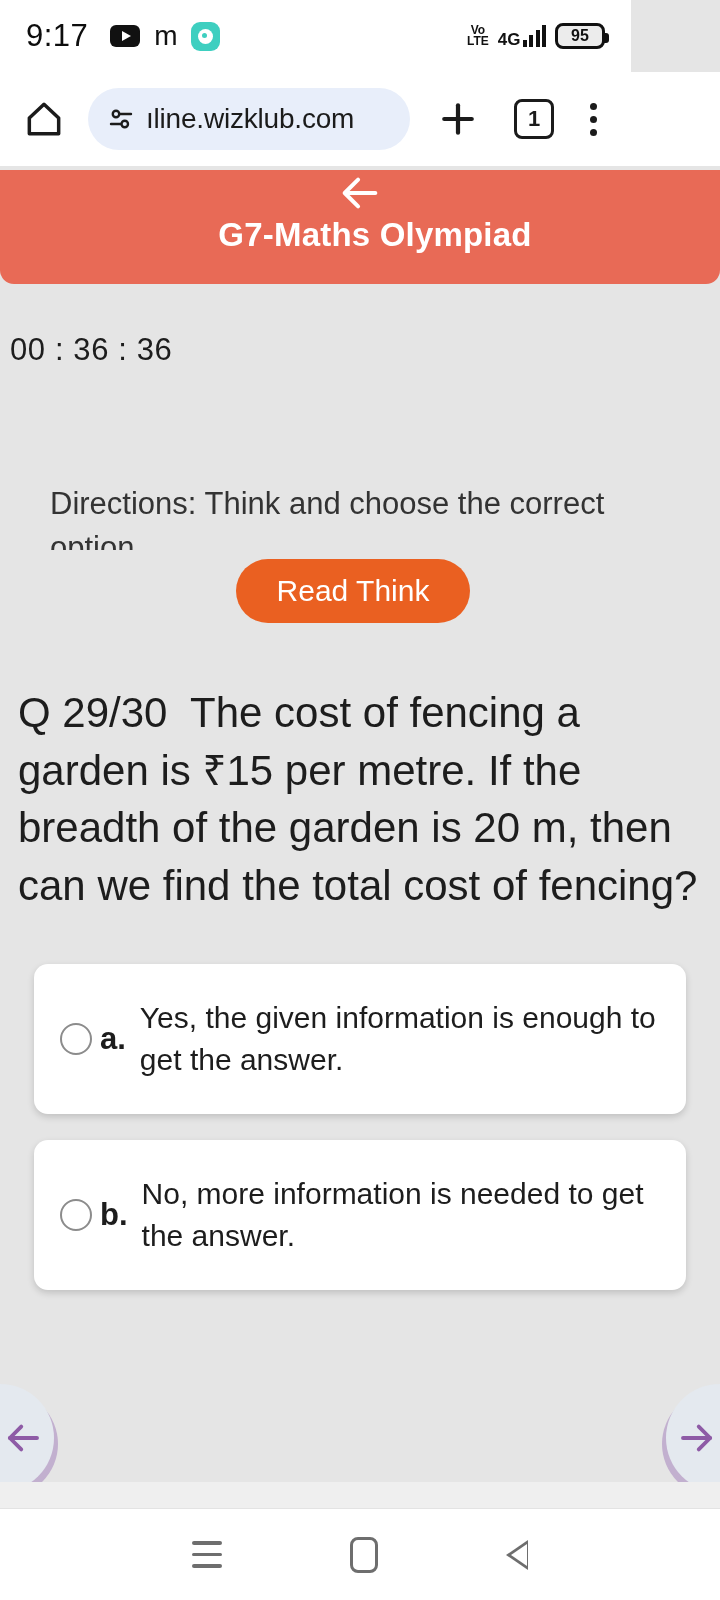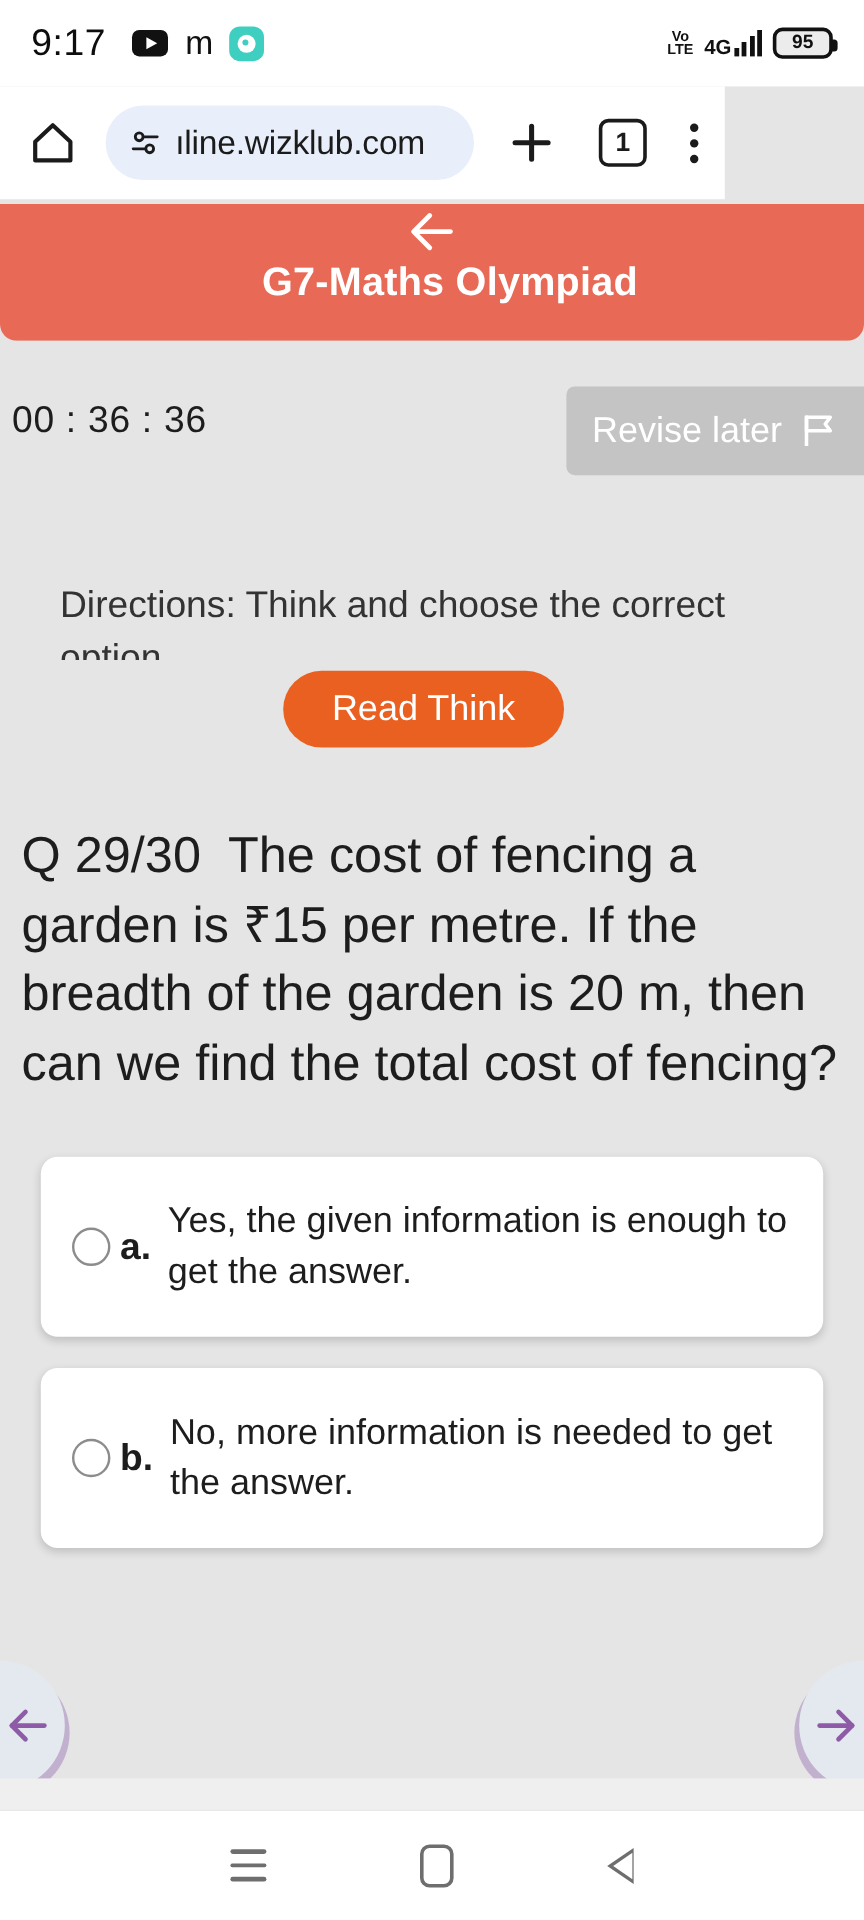--- a/index.html
+++ b/index.html
@@ -6,21 +6,21 @@
   html, body {
     width: 720px; height: 1600px;
     font-family: "Liberation Sans", sans-serif;
     background: #ffffff;
     overflow: hidden;
   }
   #screen { position: relative; width: 720px; height: 1600px; background: #e5e5e5; }
 
   
   .statusbar {
-    position: absolute; top: 0; left: 0; width: 720px; height: 72px;
+    position: absolute; top: 0; left: 0; width: 631px; height: 72px;
     background: #ffffff; display: flex; align-items: center;
     padding: 0 26px;
   }
   .clock { font-size: 31px; color: #0d0d0d; letter-spacing: .5px; }
   .sb-icons { display: flex; align-items: center; gap: 14px; margin-left: 22px; }
   .ic-youtube {
     width: 30px; height: 22px; background: #111; border-radius: 6px;
     display: flex; align-items: center; justify-content: center;
   }
   .ic-youtube .tri {
@@ -62,21 +62,21 @@
     background: #ececec;
   }
   .battery::after {
     content: ""; position: absolute; right: -7px; top: 7px; width: 5px; height: 10px;
     background: #111; border-radius: 0 3px 3px 0;
   }
   .battery span { font-size: 16px; font-weight: 600; color: #111; }
 
   
   .browserbar {
-    position: absolute; top: 72px; left: 0; width: 604px; height: 94px;
+    position: absolute; top: 72px; left: 0; width: 720px; height: 94px;
     background: #ffffff; display: flex; align-items: center; padding: 0 22px;
   }
   .home-ic { width: 44px; height: 44px; flex: 0 0 44px; }
   .omnibox {
     flex: 1 1 auto; height: 62px; margin: 0 16px 0 22px; max-width: 322px;
     background: #e8eefa; border-radius: 31px;
     display: flex; align-items: center; padding: 0 18px; overflow: hidden;
   }
   .tune-ic { flex: 0 0 30px; width: 30px; height: 30px; margin-right: 10px; }
   .url {
@@ -285,29 +285,20 @@
           <polyline points="11,5 4,12 11,19"></polyline>
       </svg>
     </span>
     <div class="apptitle">G7-Maths Olympiad</div>
   </div>
 
   <div class="content">
 
     <div class="toprow">
       <div class="timer">00 : 36 : 36</div>
-      <div class="revise-btn">
-        <span class="lbl">Revise later</span>
-        <span class="flag-ic">
-          <svg viewBox="0 0 24 24" fill="none" stroke="#ffffff" stroke-width="2.1" stroke-linejoin="round">
-            <path d="M5 3v18"></path>
-              <path d="M5 4h14l-3 4 3 4H5z" fill="none"></path>
-          </svg>
-        </span>
-      </div>
     </div>
 
     <div class="directions-wrap">
       <div class="directions">Directions: Think and choose the correct option.</div>
     </div>
 
     <div class="readmore">
       <span>Read Think</span>
     </div>
 

